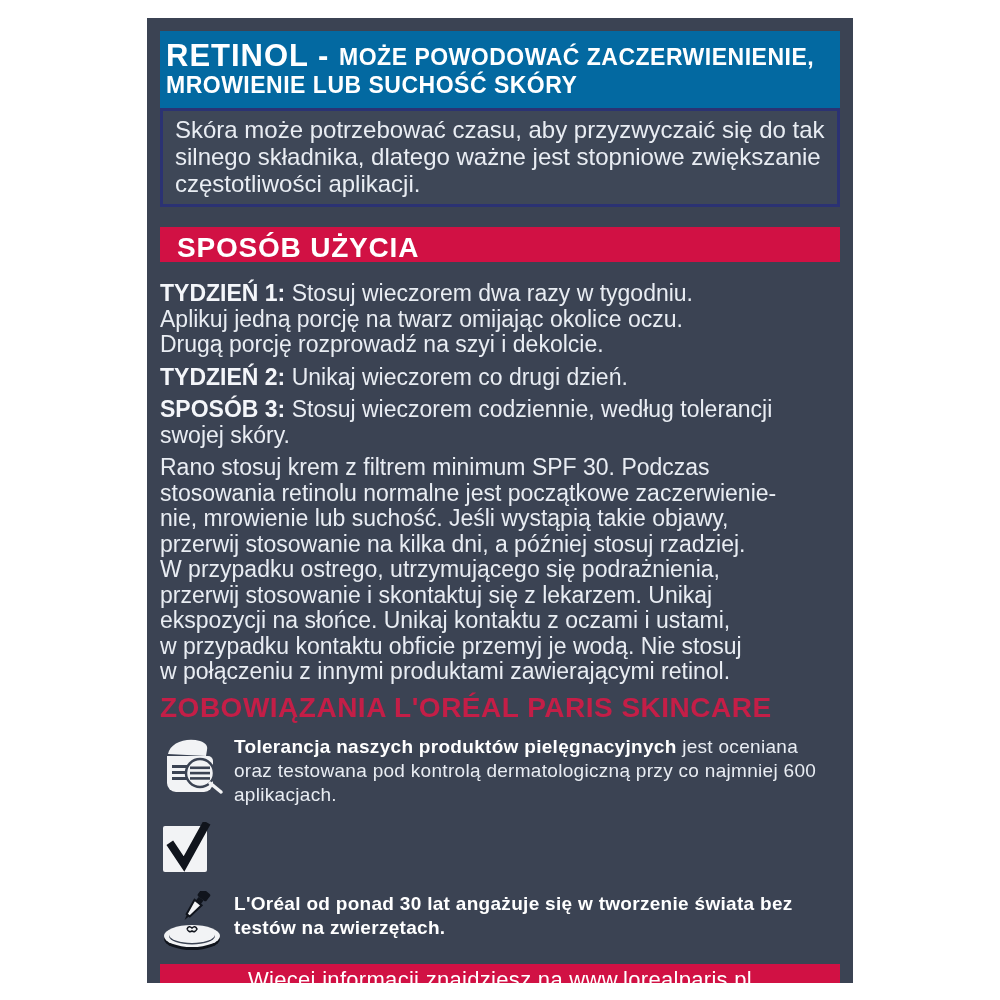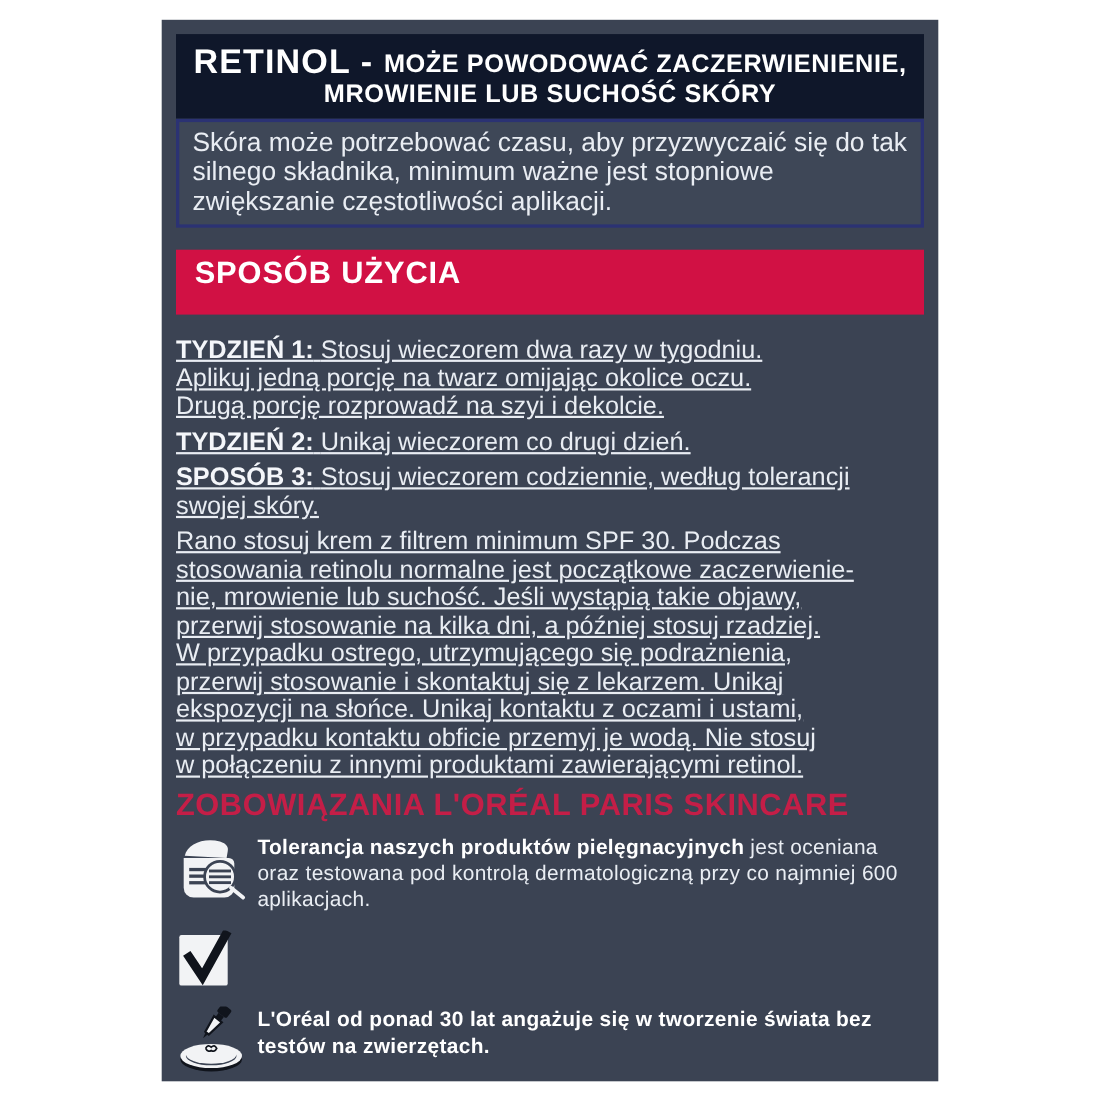--- a/index.html
+++ b/index.html
@@ -8,39 +8,39 @@
     font-family:"Liberation Sans","DejaVu Sans",sans-serif;
     position:relative;overflow:hidden;
   }
   .panel{
     position:absolute;left:147px;top:18px;width:706px;height:965px;
     background:#3b4353;box-sizing:border-box;padding:13px 13px 0 13px;
     overflow:hidden;
   }
   
   .hdr{
-    background:#0f172a;color:#ffffff;text-align:center;
+    background:#0369a1;color:#ffffff;
     padding:10px 6px 9px 6px;
   }
   .hdr .l1{font-size:23px;font-weight:bold;letter-spacing:.5px;line-height:30px;white-space:nowrap;}
   .hdr .l1 .big{font-size:31px;letter-spacing:1px;vertical-align:-1px;}
   .hdr .l2{font-size:23px;font-weight:bold;letter-spacing:.5px;line-height:27px;}
   
   .intro{
     border:3px solid #2b3273;background:#3e4757;color:#e9edf3;
     padding:5px 12px 7px 12px;font-size:24px;line-height:27px;
   }
   
   .banner{
     background:#d11144;color:#ffffff;font-weight:bold;
-    font-size:28px;line-height:41px;height:59px;
+    font-size:28px;line-height:41px;height:35px;
     padding-left:17px;letter-spacing:.8px;margin-top:20px;
   }
   
-  .body{color:#e9edf3;font-size:23px;line-height:25.5px;margin-top:19px;text-decoration:underline;}
+  .body{color:#e9edf3;font-size:23px;line-height:25.5px;margin-top:19px;}
   .body p{margin:0 0 7px 0;}
   .body b{color:#f4f6fa;}
   .pre{white-space:pre-line;}
   
   .commit-h{
     color:#c41e47;font-weight:bold;font-size:28px;letter-spacing:.5px;
     margin-top:2px;line-height:31px;white-space:nowrap;
   }
   .row{display:flex;align-items:flex-start;margin-top:11px;}
   .row + .row{margin-top:15px;}
@@ -61,21 +61,21 @@
 <body>
 
 <div class="panel">
 
   <div class="hdr">
     <div class="l1"><span class="big">RETINOL - </span><span>MOŻE POWODOWAĆ ZACZERWIENIENIE,</span></div>
     <div class="l2">MROWIENIE LUB SUCHOŚĆ SKÓRY</div>
   </div>
 
   <div class="intro">
-    <span>Skóra może potrzebować czasu, aby przyzwyczaić się do tak silnego składnika, minimum ważne jest stopniowe zwiększanie częstotliwości aplikacji.</span>
+    <span>Skóra może potrzebować czasu, aby przyzwyczaić się do tak silnego składnika, dlatego ważne jest stopniowe zwiększanie częstotliwości aplikacji.</span>
   </div>
 
   <div class="banner">SPOSÓB UŻYCIA</div>
 
   <div class="body">
     <p><b>TYDZIEŃ 1:</b>
       <span class="pre">Stosuj wieczorem dwa razy w tygodniu.
 Aplikuj jedną porcję na twarz omijając okolice oczu.
 Drugą porcję rozprowadź na szyi i dekolcie.</span></p>
     <p><b>TYDZIEŃ 2:</b>

